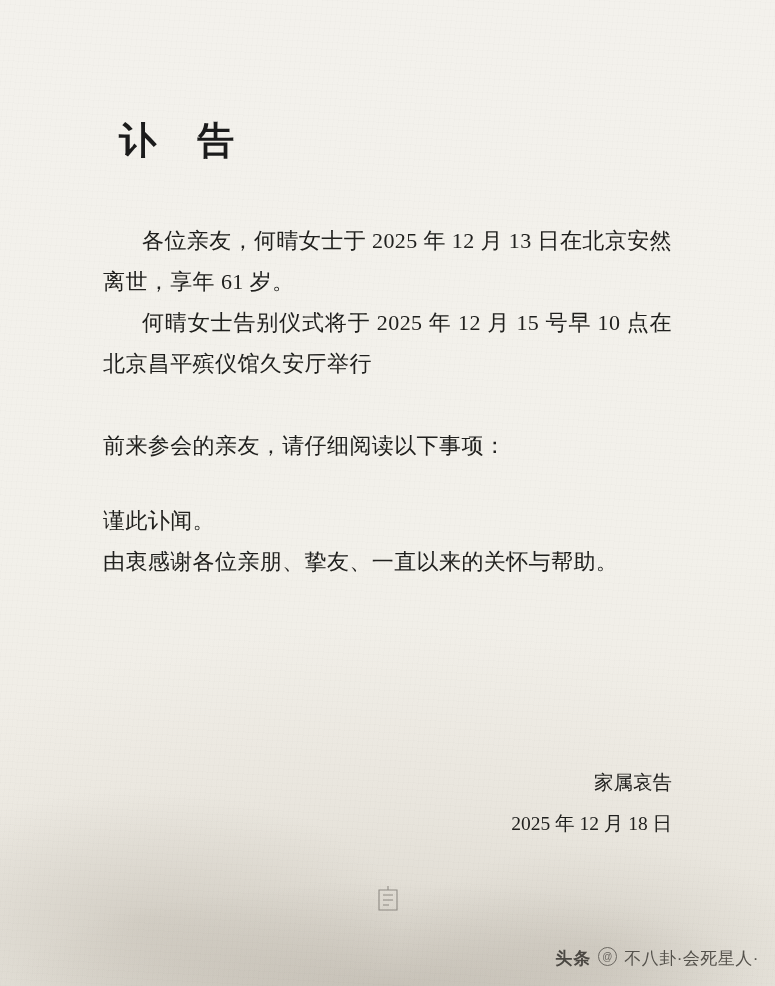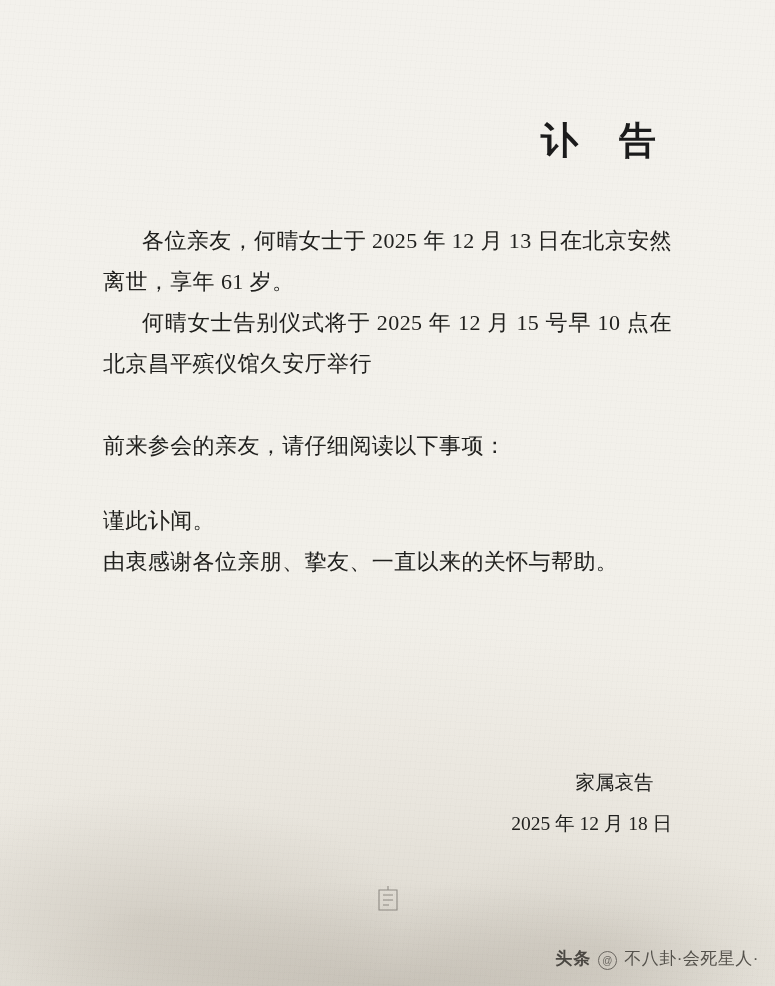--- a/index.html
+++ b/index.html
@@ -47,21 +47,21 @@
 
   .content {
     position: relative;
     z-index: 2;
     padding: 0 103px;
   }
 
   .doc-title {
     margin: 0;
     padding-top: 116px;
-    text-align: right;
+    text-align: left;
     font-size: 37px;
     font-weight: 700;
     letter-spacing: 16px;
     text-indent: 16px;
     color: #1b1b1b;
     font-family: "Liberation Serif", "DejaVu Serif", serif;
   }
 
   .body-block {
     margin-top: 54px;
@@ -79,21 +79,21 @@
     text-indent: 39px;
   }
   .gap-lg { height: 41px; }
   .gap-md { height: 34px; }
 
   .sign-block {
     position: absolute;
     right: 103px;
     top: 762px;
     z-index: 2;
-    text-align: center;
+    text-align: right;
     color: #20201e;
     font-size: 19.5px;
     line-height: 41px;
   }
   .sign-name { padding-left: 46px; }
   .sign-date { }
 
   .seal {
     position: absolute;
     left: 50%;
@@ -104,21 +104,21 @@
     height: 30px;
     opacity: 0.55;
   }
 
   .watermark {
     position: absolute;
     right: 16px;
     bottom: 16px;
     z-index: 3;
     display: flex;
-    align-items: flex-end;
+    align-items: flex-start;
     gap: 7px;
     color: #55524c;
     font-family: "Liberation Sans", sans-serif;
     font-size: 17px;
     letter-spacing: 0.5px;
   }
   .wm-logo {
     display: inline-block;
     font-weight: 700;
     color: #4a4742;

